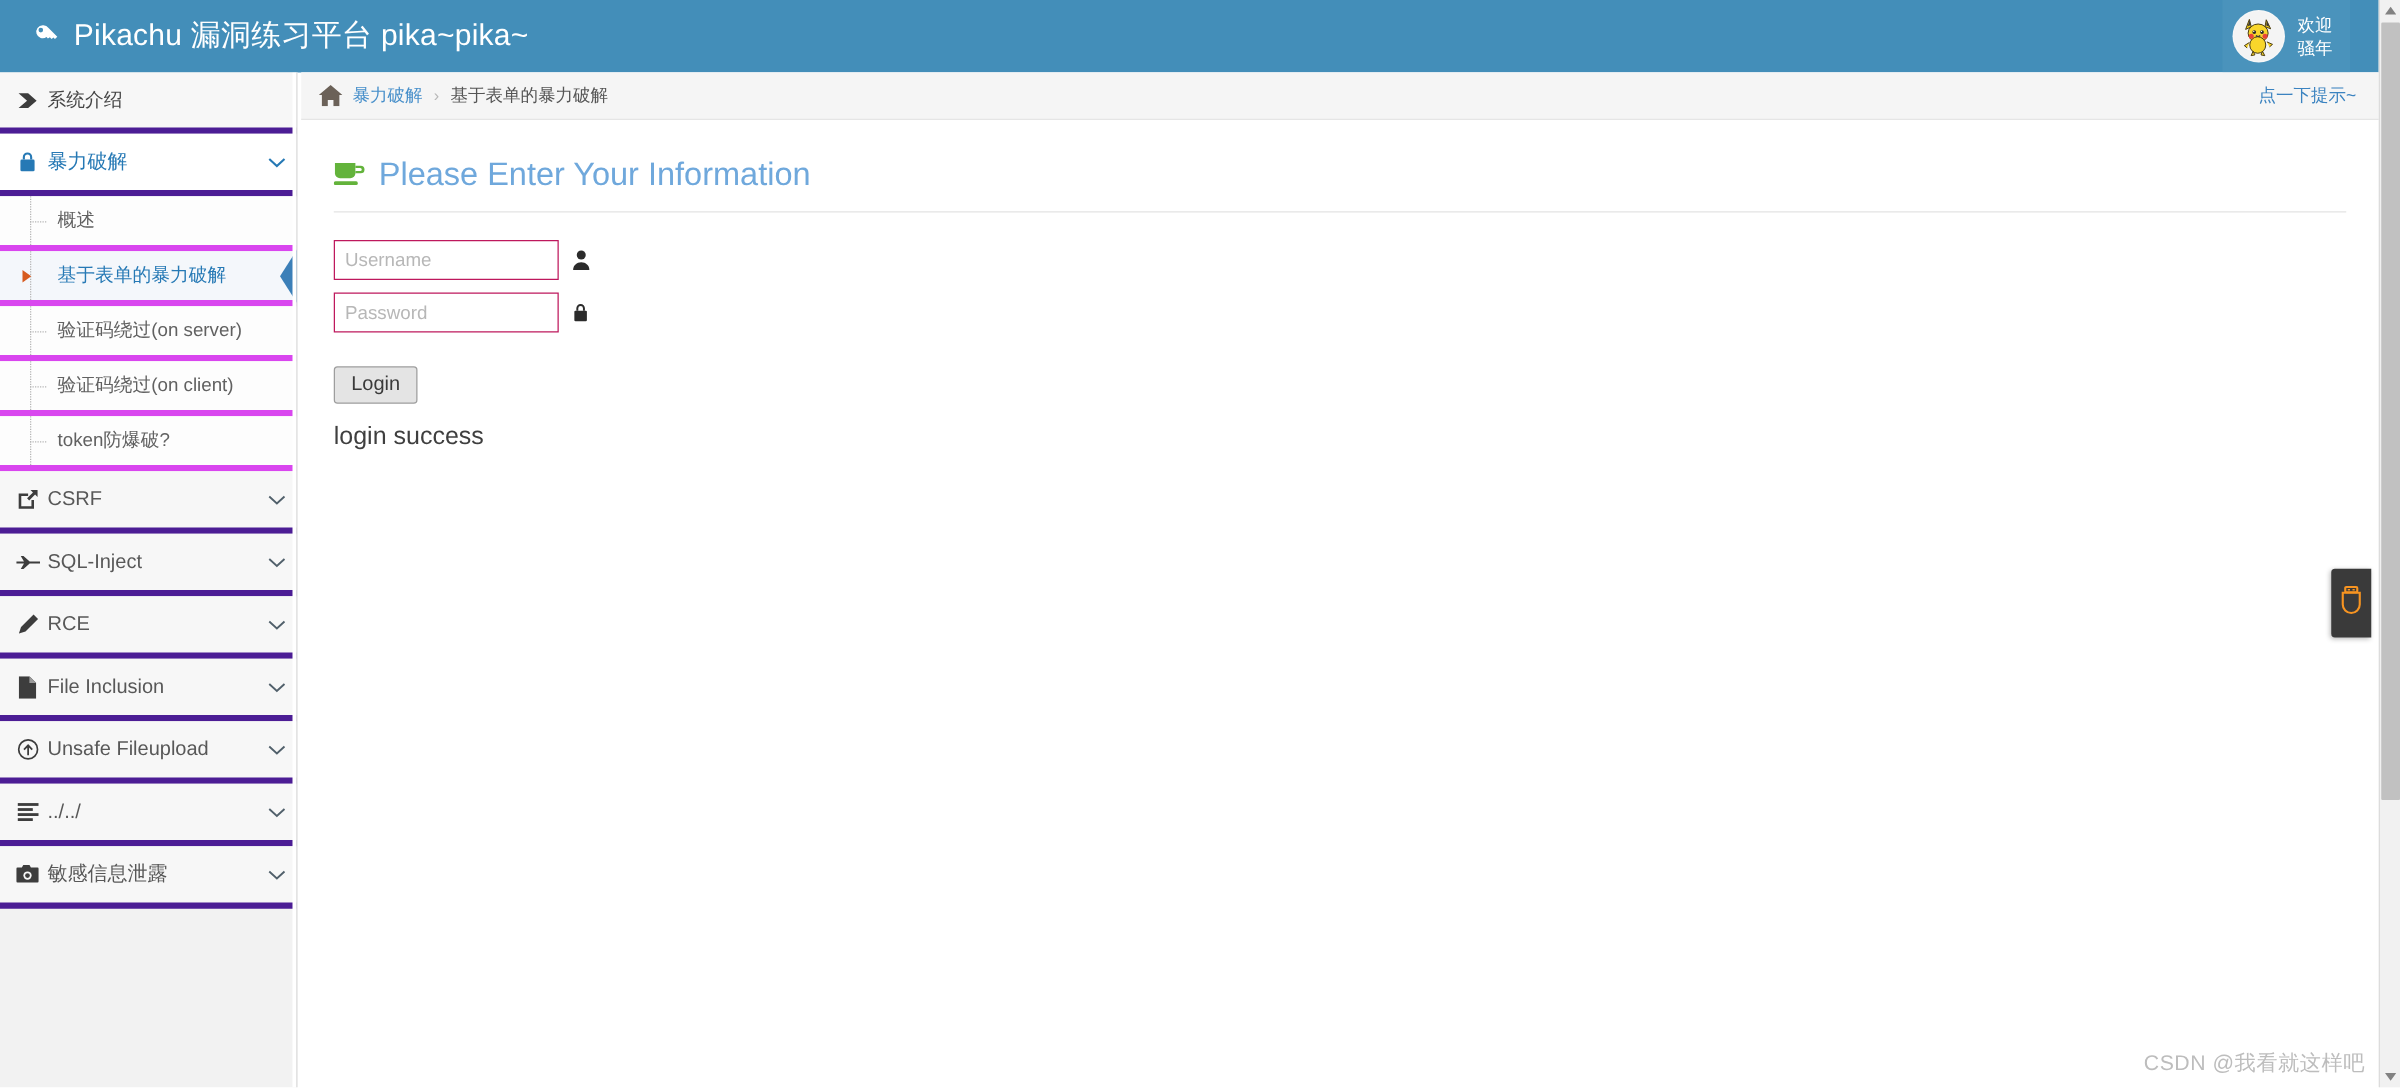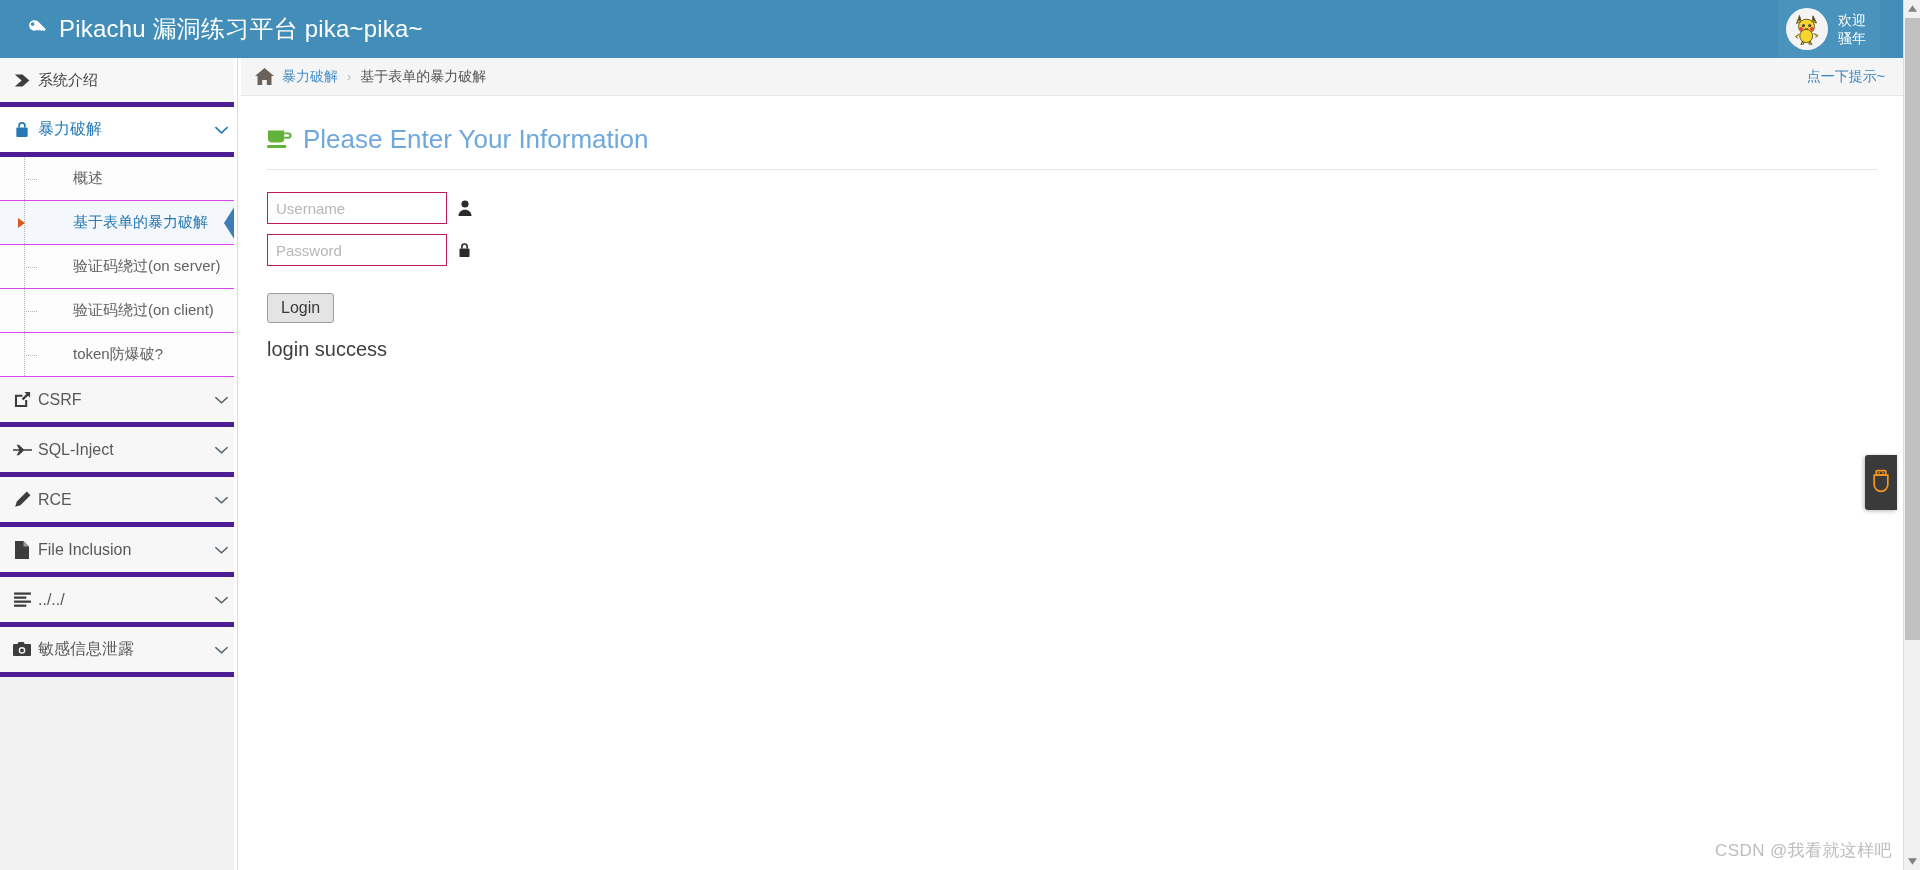--- a/index.html
+++ b/index.html
@@ -96,24 +96,24 @@
     width: 0px; background: #2679b5;
   }
   .nav-item.intro { height: 49px; font-size: 15px; color: #454545; background: #f7f7f7; }
 
   
   .submenu { background: #fbfbfb; }
   .sub-item {
     position: relative;
     height: 44px;
     display: flex; align-items: center;
-    padding-left: 73px;
+    padding-left: 46px;
     font-size: 15px;
     color: #616161;
-    border-bottom: 1px solid #d946ef;
+    border-bottom: 5px solid #d946ef;
     background: #fdfdfd;
     cursor: pointer;
     white-space: nowrap;
   }
   .sub-item .dotline {
     position: absolute; left: 24px; top: 0; bottom: 0;
     border-left: 1px dotted #b5b5b5;
   }
   .sub-item .tick {
     position: absolute; left: 24px; top: 50%;
@@ -413,20 +413,34 @@
       </span>
       <span class="lbl">File Inclusion</span>
       <span class="caret">
         <svg width="15" height="10" viewBox="0 0 16 10" fill="none" stroke="#51606b" stroke-width="1.6">
             <path d="M1.5 2 L8 8 L14.5 2"></path>
           </svg>
       </span>
     </div>
 
 
+    <div class="nav-item plain">
+      <span class="ic">
+        <svg width="17" height="17" viewBox="0 0 18 18" fill="none" stroke="#3d3d3d" stroke-width="1.5">
+          <circle cx="9" cy="9" r="8"></circle>
+          <path d="M9 14V6M5.5 9.3 9 5.6 12.5 9.3" fill="none"></path>
+        </svg>
+      </span>
+      <span class="lbl">Unsafe Fileupload</span>
+      <span class="caret">
+        <svg width="15" height="10" viewBox="0 0 16 10" fill="none" stroke="#51606b" stroke-width="1.6">
+            <path d="M1.5 2 L8 8 L14.5 2"></path>
+          </svg>
+      </span>
+    </div>
 
 
     <div class="nav-item plain">
       <span class="ic">
         <svg width="17" height="15" viewBox="0 0 18 16" fill="#3d3d3d">
           <rect x="0" y="0.5" width="18" height="2.4"></rect>
           <rect x="0" y="4.8" width="13" height="2.4"></rect>
           <rect x="0" y="9.1" width="18" height="2.4"></rect>
           <rect x="0" y="13.4" width="13" height="2.4"></rect>
         </svg>

